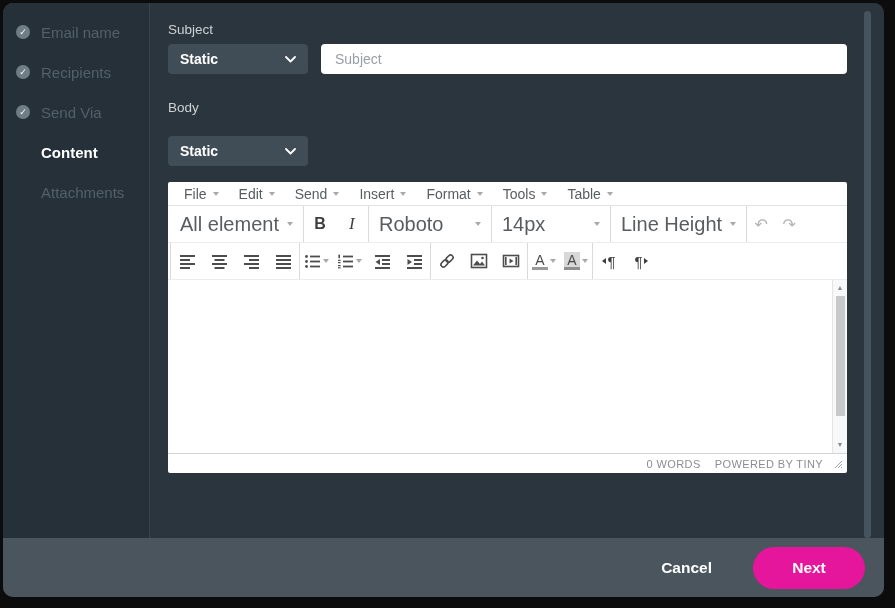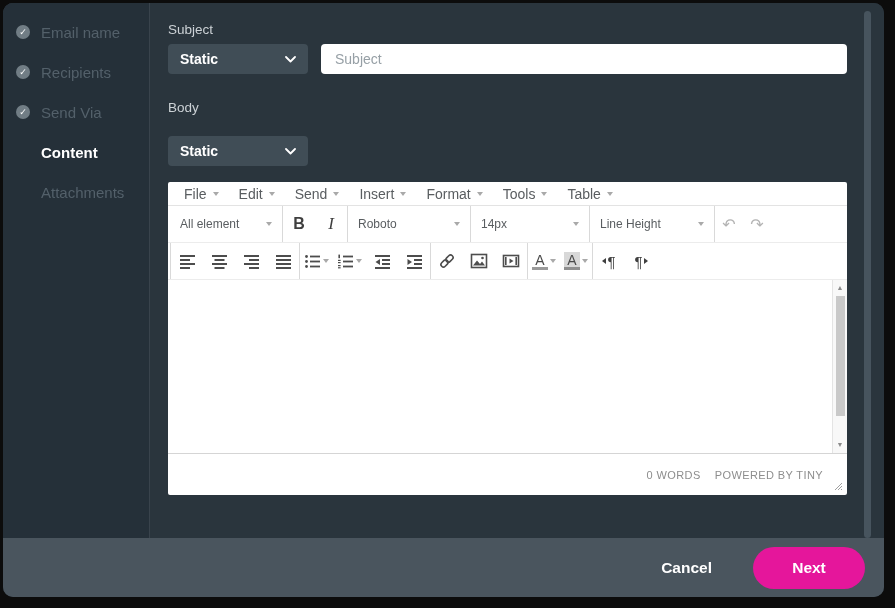--- a/index.html
+++ b/index.html
@@ -51,40 +51,40 @@
   .menubar{height:24px;display:flex;align-items:center;padding:0 6px;border-bottom:1px solid #e3e3e3;}
   .menu-item{display:flex;align-items:center;gap:6px;padding:0 10px;height:100%;background:none;border:none;
              font-size:14px;color:#595d60;cursor:pointer;font-family:inherit;}
   .caret{width:0;height:0;border-left:3.5px solid transparent;border-right:3.5px solid transparent;
          border-top:4px solid #a9a9a9;display:inline-block;}
   .toolbar{height:37px;display:flex;align-items:stretch;border-bottom:1px solid #ececec;padding:0 2px;}
   .tsep{width:1px;background:#d9d9d9;margin:0;}
   .tbtn{display:flex;align-items:center;justify-content:center;background:none;border:none;cursor:pointer;
         min-width:32px;padding:0 4px;color:#4d4d4d;font-family:inherit;}
   .tselect{display:flex;align-items:center;gap:8px;background:none;border:none;cursor:pointer;padding:0 10px;
-           font-size:12px;color:#595d60;font-family:inherit;}
+           font-size:20px;color:#595d60;font-family:inherit;}
   .bold-b{font-weight:700;font-size:16px;color:#3f3f3f;}
   .italic-i{font-family:"Liberation Serif","DejaVu Serif",serif;font-style:italic;font-size:17px;color:#3f3f3f;}
   .history{font-size:16px;color:#b3b3b3;min-width:28px;}
   .colorbtn{font-size:14px;color:#4a4a4a;line-height:1;padding:1px 3px 0;border-bottom:3px solid #9a9a9a;}
   .colorbtn.back{background:#d8d8d8;border-bottom-color:#8f8f8f;}
   .smallcaret{margin-left:2px;}
   .dirbtn{font-size:15px;color:#3f3f3f;gap:1px;}
   .dir-tri{width:0;height:0;border-top:3px solid transparent;border-bottom:3px solid transparent;display:inline-block;}
   .dir-tri.left{border-right:4px solid #3f3f3f;}
   .dir-tri.right{border-left:4px solid #3f3f3f;}
 
   .edit-area{position:relative;height:173px;background:#fff;}
   .vscroll{position:absolute;right:0;top:0;width:15px;height:100%;background:#f8f8f8;border-left:1px solid #e4e4e4;}
   .vscroll .arr{position:absolute;left:0;width:100%;text-align:center;font-size:8px;color:#8b8b8b;line-height:14px;}
   .vscroll .arr.up{top:1px;}
   .vscroll .arr.down{bottom:1px;}
   .vthumb{position:absolute;left:3px;top:16px;width:9px;height:120px;background:#c9c9c9;}
 
-  .statusbar{position:relative;height:42px;border-top:1px solid #d5d5d5;display:flex;align-items:center;
+  .statusbar{position:relative;height:20px;border-top:1px solid #d5d5d5;display:flex;align-items:center;
              justify-content:flex-end;gap:14px;padding-right:24px;font-size:11px;color:#8d8d8d;letter-spacing:.4px;}
   .grip{position:absolute;right:4px;bottom:4px;}
 
   
   .modal-scrollbar{position:absolute;right:13px;top:8px;bottom:0;width:7px;}
   .modal-scroll-thumb{width:7px;height:100%;border-radius:4px;background:#47545e;}
 
   
   .modal-footer{height:59px;flex:0 0 59px;background:var(--footer_bg);display:flex;align-items:center;
                 justify-content:flex-end;gap:41px;padding-right:19px;}

